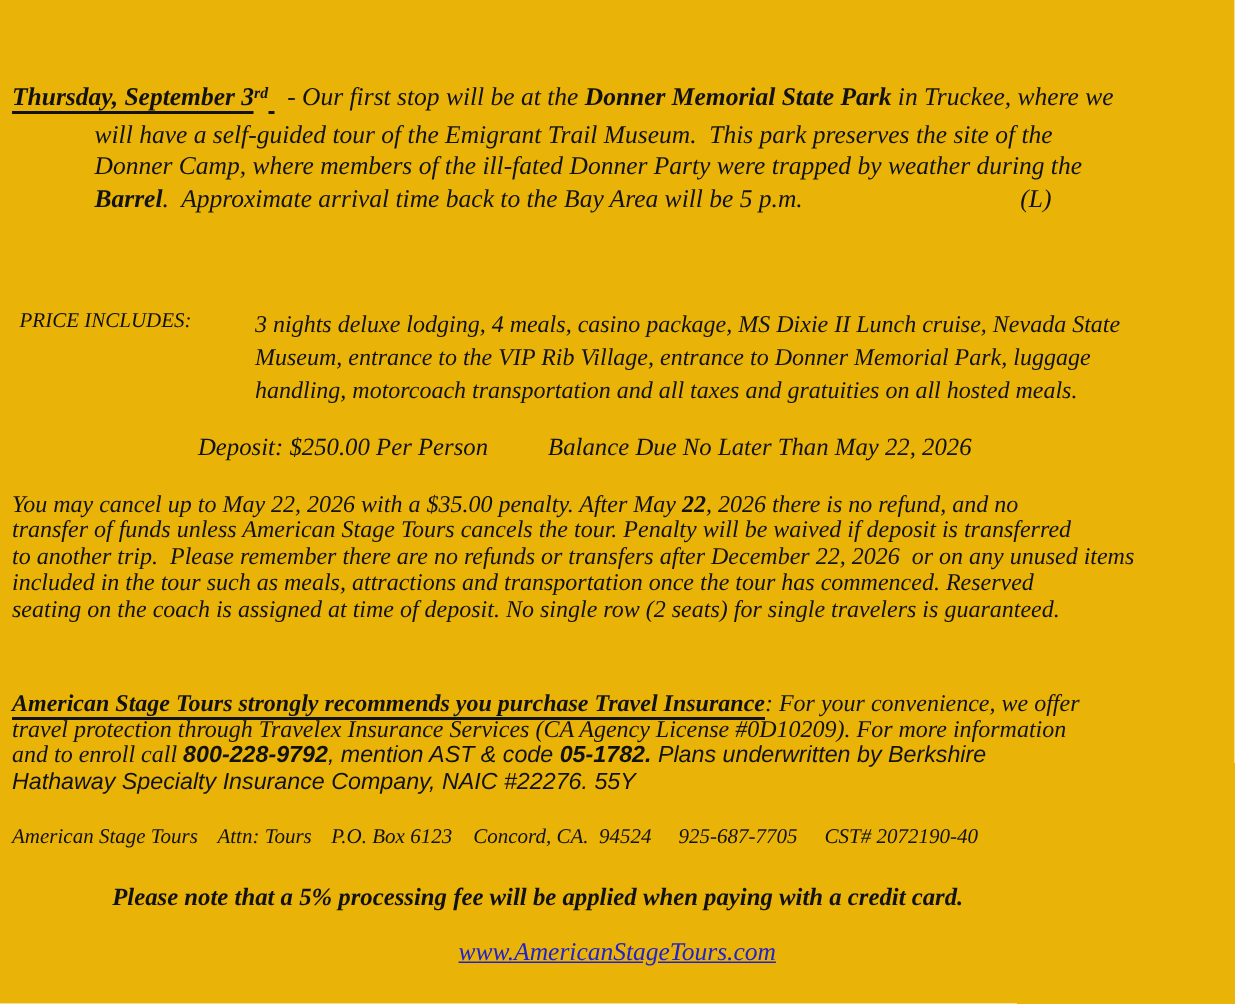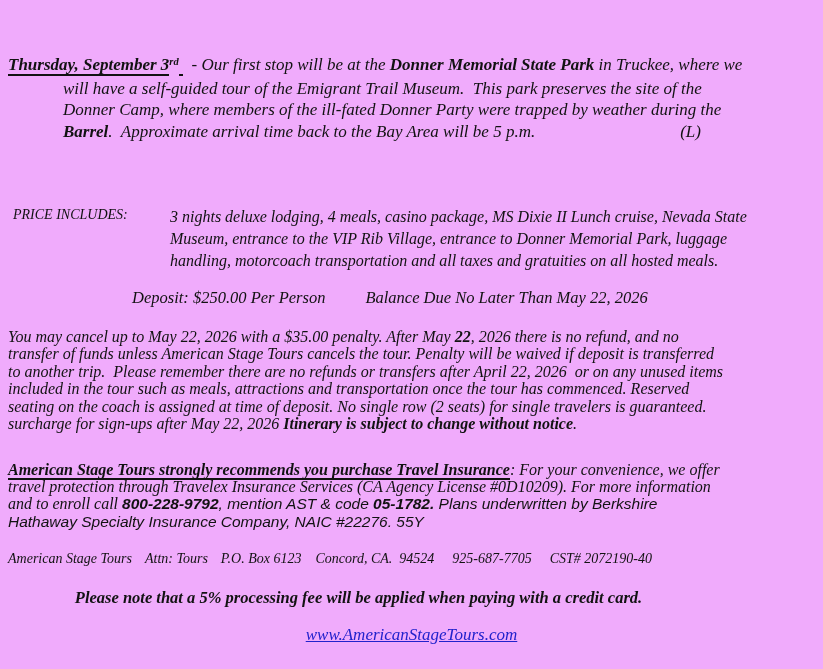--- a/index.html
+++ b/index.html
@@ -4,21 +4,21 @@
 <style>
   * { margin:0; padding:0; box-sizing:border-box; }
   html,body { background:#ffffff; }
   body {
     width:823px; height:669px;
     font-family:"Liberation Serif","DejaVu Serif",serif;
     color:#121212;
   }
   .page {
     position:relative; width:823px; height:669px;
-    background:#f0abfc; overflow:hidden;
+    background:#eab308; overflow:hidden;
   }
   .block { position:absolute; font-style:italic; }
   .line { white-space:pre; }
   .seg  { white-space:pre; }
   .b    { font-weight:bold; }
   .u    { border-bottom:2px solid currentColor; }
   .sup  { font-size:0.62em; position:relative; top:-5px; }
   .sans { font-family:"Liberation Sans","DejaVu Sans",sans-serif; font-size:15.5px; }
   .gap  { display:inline-block; height:1px; }
 
@@ -67,24 +67,23 @@
       <div class="line"><span class="seg">handling, motorcoach transportation and all taxes and gratuities on all hosted meals.</span></div>
     </div>
 
   <div class="block" id="deposit-line">
       <div class="line"><span class="seg">Deposit: $250.00 Per Person</span><span class="seg gap" style="width: 40px;"></span><span class="seg">Balance Due No Later Than May 22, 2026</span></div>
     </div>
 
   <div class="block" id="cancellation">
       <div class="line"><span class="seg">You may cancel up to May 22, 2026 with a $35.00 penalty. After May </span><span class="seg b">22</span><span class="seg">, 2026 there is no refund, and no</span></div>
       <div class="line"><span class="seg">transfer of funds unless American Stage Tours cancels the tour. Penalty will be waived if deposit is transferred</span></div>
-      <div class="line"><span class="seg">to another trip.  Please remember there are no refunds or transfers after April 22, 2026  or on any unused items</span></div>
+      <div class="line"><span class="seg">to another trip.  Please remember there are no refunds or transfers after December 22, 2026  or on any unused items</span></div>
       <div class="line"><span class="seg">included in the tour such as meals, attractions and transportation once the tour has commenced. Reserved</span></div>
       <div class="line"><span class="seg">seating on the coach is assigned at time of deposit. No single row (2 seats) for single travelers is guaranteed.</span></div>
-      <div class="line"><span class="seg">surcharge for sign-ups after May 22, 2026 </span><span class="seg b">Itinerary is subject to change without notice</span><span class="seg">.</span></div>
     </div>
 
   <div class="block" id="insurance">
       <div class="line"><span class="seg b u">American Stage Tours strongly recommends you purchase Travel Insurance</span><span class="seg">: For your convenience, we offer</span></div>
       <div class="line"><span class="seg">travel protection through Travelex Insurance Services (CA Agency License #0D10209). For more information</span></div>
       <div class="line"><span class="seg">and to enroll call </span><span class="seg b sans">800-228-9792</span><span class="seg sans">, mention AST &amp; code </span><span class="seg b sans">05-1782.</span><span class="seg sans"> Plans underwritten by Berkshire</span></div>
       <div class="line"><span class="seg sans">Hathaway Specialty Insurance Company, NAIC #22276. 55Y</span></div>
     </div>
 
   <div class="block" id="address-line">

